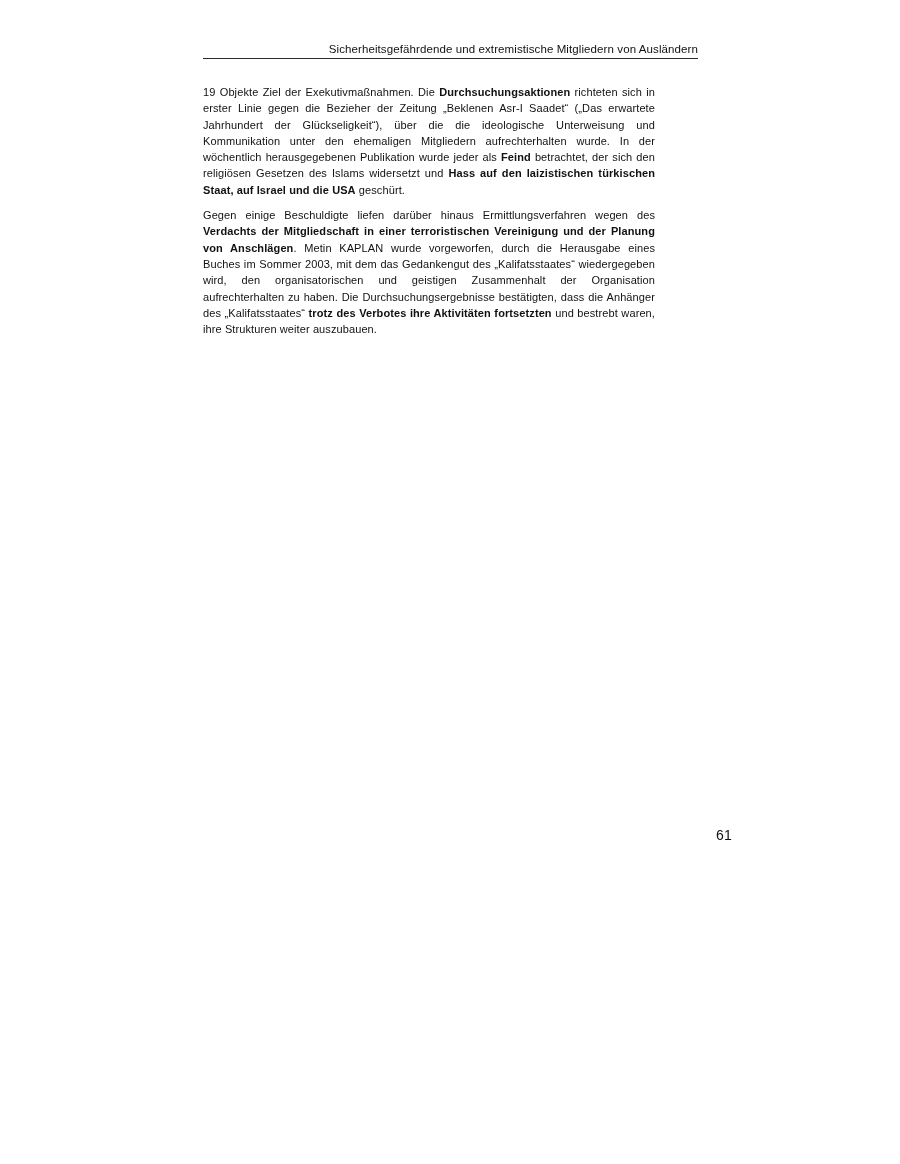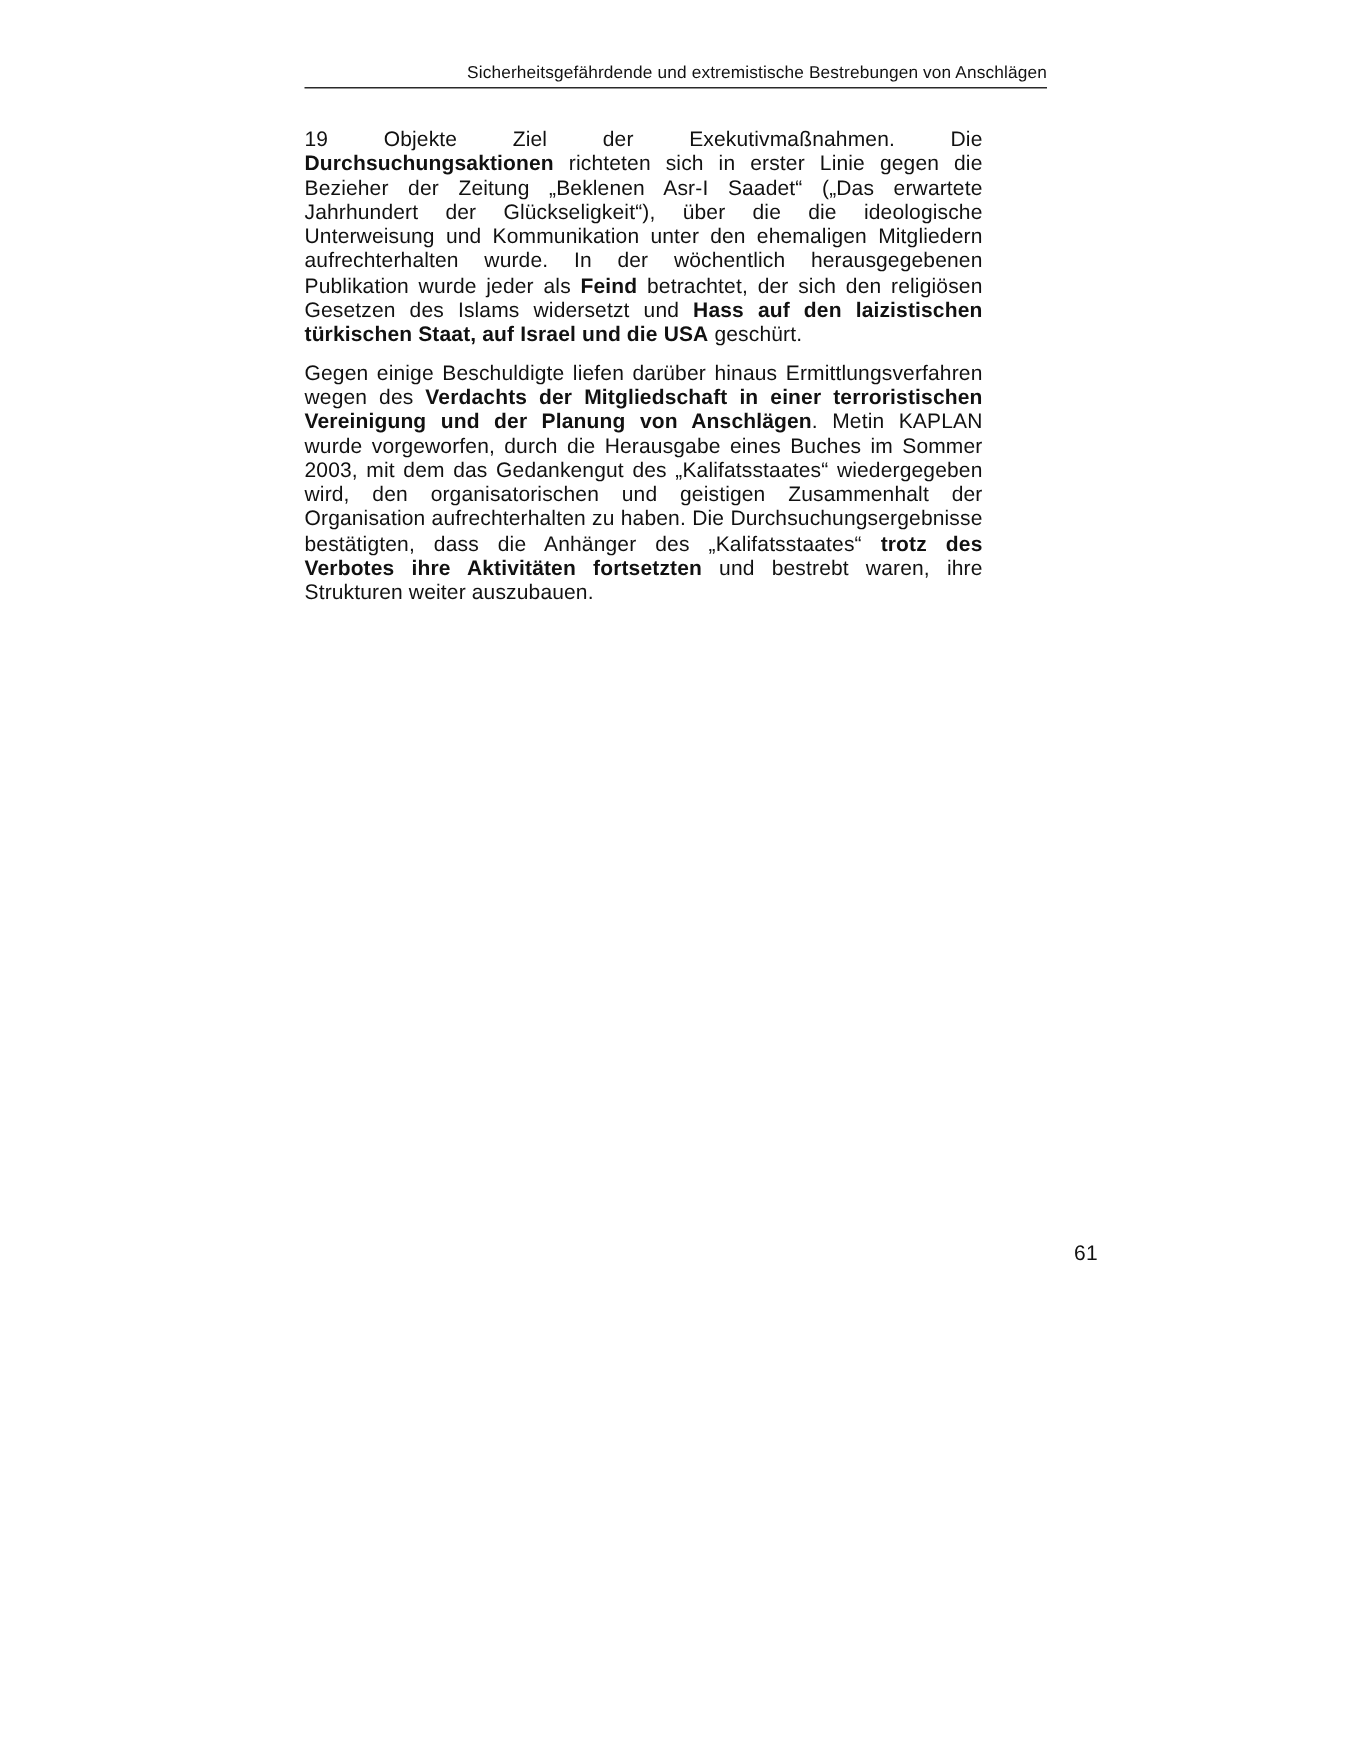--- a/index.html
+++ b/index.html
@@ -34,21 +34,21 @@
       left: 203px;
       width: 495px;
       height: 0;
       border-top: 1.2px solid #2a2a2a;
     }
     .content {
       position: absolute;
       top: 84px;
       left: 203px;
       width: 452px;
-      font-size: 14px;
+      font-size: 11px;
       line-height: 16.3px;
       letter-spacing: 0.1px;
       text-align: justify;
       hyphens: auto;
       -webkit-hyphens: auto;
       color: #111111;
     }
     .content p {
       margin: 0 0 9px 0;
     }
@@ -62,21 +62,21 @@
       font-size: 14px;
       letter-spacing: 0.2px;
       color: #111111;
     }
   </style>
 </head>
 <body>
 
 <div class="page">
 
-  <div class="running-header">Sicherheitsgefährdende und extremistische Bestrebungen von Anschlägen</div>
+  <div class="running-header">Sicherheitsgefährdende und extremistische Mitgliedern von Ausländern</div>
 
   <div class="header-rule"></div>
 
   <div class="content">
       <p><span>19 Objekte Ziel der Exekutivmaßnahmen. Die </span><b>Durchsuchungsaktionen</b><span> richteten sich in erster Linie gegen die Bezieher der Zeitung „Beklenen Asr-I Saadet“ („Das erwartete Jahrhundert der Glückseligkeit“), über die die ideologische Unterweisung und Kommunikation unter den ehemaligen Mitgliedern aufrechterhalten wurde. In der wöchentlich herausgegebenen Publikation wurde jeder als </span><b>Feind</b><span> betrachtet, der sich den religiösen Gesetzen des Islams widersetzt und </span><b>Hass auf den laizistischen türkischen Staat, auf Israel und die USA</b><span> geschürt.</span></p>
       <p><span>Gegen einige Beschuldigte liefen darüber hinaus Ermittlungsverfahren wegen des </span><b>Verdachts der Mitgliedschaft in einer terroristischen Vereinigung und der Planung von Anschlägen</b><span>. Metin KAPLAN wurde vorgeworfen, durch die Herausgabe eines Buches im Sommer 2003, mit dem das Gedankengut des „Kalifatsstaates“ wiedergegeben wird, den organisatorischen und geistigen Zusammenhalt der Organisation aufrechterhalten zu haben. Die Durchsuchungsergebnisse bestätigten, dass die Anhänger des „Kalifatsstaates“ </span><b>trotz des Verbotes ihre Aktivitäten fortsetzten</b><span> und bestrebt waren, ihre Strukturen weiter auszubauen.</span></p>
     </div>
 
   <div class="page-number">61</div>
 

